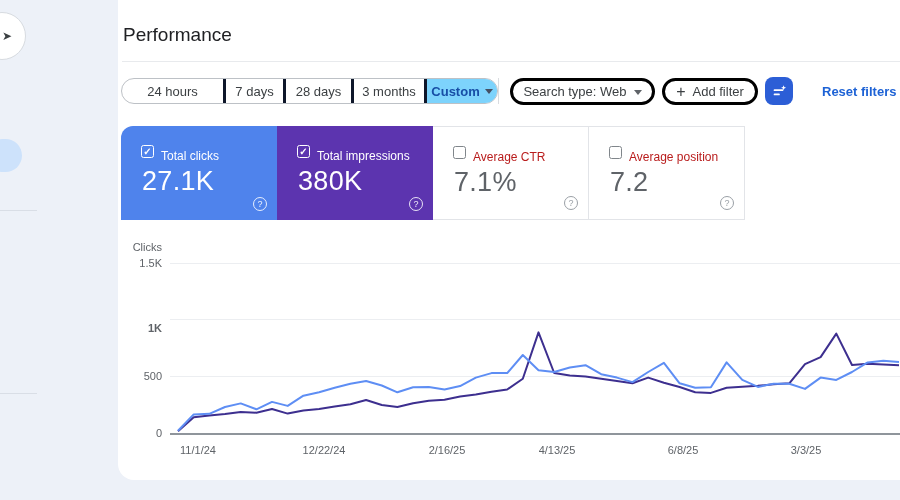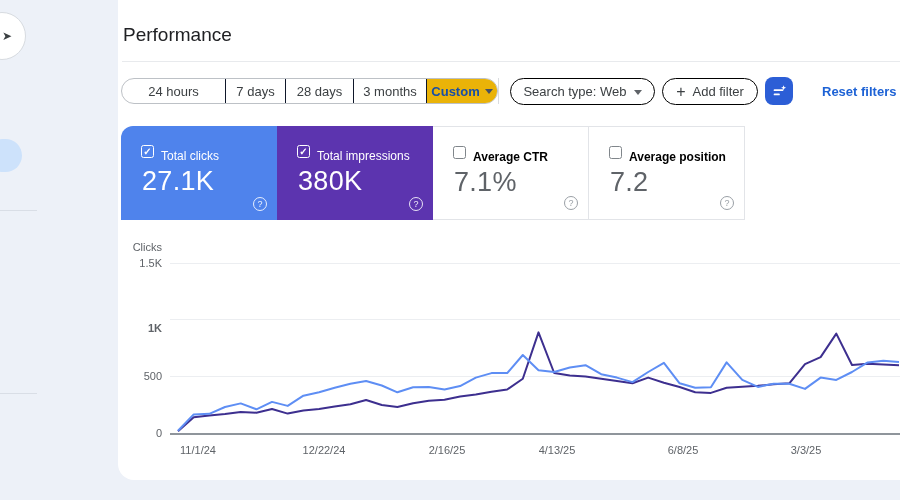--- a/index.html
+++ b/index.html
@@ -19,30 +19,30 @@
   .main-card { position:absolute; left:118px; top:0; width:882px; height:480px;
     background:#fff; border-bottom-left-radius:16px; }
 
   .page-title { position:absolute; left:5px; top:24px; font-size:19px; font-weight:400; color:#202124; }
   .title-divider { position:absolute; left:4px; right:0; top:61px; height:1px; background:#e8eaed; }
 
   
   .range-group { position:absolute; left:3px; top:78px; height:26px; display:flex;
     border:1px solid #bdc1c6; border-radius:13px; overflow:hidden; background:#fff; }
   .range-seg { display:flex; align-items:center; justify-content:center; gap:5px;
-    font-size:13px; color:#3c4043; border-right:1px solid #0f172a; cursor:pointer; }
+    font-size:13px; color:#3c4043; border-right:3px solid #0f172a; cursor:pointer; }
   .range-seg:last-child { border-right:none; }
-  .range-seg.selected { background:#eab308; color:#174ea6; font-weight:700; }
+  .range-seg.selected { background:#7dd3fc; color:#174ea6; font-weight:700; }
   .caret { width:0; height:0; border-left:4px solid transparent; border-right:4px solid transparent;
     border-top:5px solid #455064; margin-top:1px; }
   .caret.gray { border-top-color:#5f6368; }
 
   .v-divider { position:absolute; left:380px; top:78px; height:26px; width:1px; background:#dadce0; }
 
-  .chip { position:absolute; top:78px; height:27px; border:1px solid #000000; border-radius:14px;
+  .chip { position:absolute; top:78px; height:27px; border:3px solid #000000; border-radius:14px;
     background:#fff; display:flex; align-items:center; justify-content:center; gap:7px;
     font-size:13px; color:#3c4043; cursor:pointer; }
   .chip-searchtype { left:392px; width:145px; }
   .chip-addfilter { left:544px; width:96px; }
   .plus-glyph { font-size:16px; color:#3c4043; line-height:1; }
 
   .filter-btn { position:absolute; left:647px; top:77px; width:28px; height:28px;
     background:#2c5ed6; border:none; border-radius:8px; cursor:pointer;
     display:flex; align-items:center; justify-content:center; }
   .reset-link { position:absolute; left:692px; top:84px; font-size:13px; font-weight:700;
@@ -52,21 +52,21 @@
   .cards-row { position:absolute; left:3px; top:126px; display:flex; height:94px; }
   .metric-card { position:relative; width:156px; height:94px; cursor:pointer; }
   .metric-card.white { background:#fff; border:1px solid #e2e4e8; border-left:none; }
   .metric-card.first { border-top-left-radius:12px; }
   .checkbox { position:absolute; left:20px; top:19px; width:13px; height:13px;
     border:1.6px solid; border-radius:2.5px; font-size:10px; font-weight:700;
     display:flex; align-items:center; justify-content:center; line-height:1; }
   .metric-card.colored .checkbox { border-color:#fff; color:#fff; }
   .metric-card.white .checkbox { border-color:#80868b; color:#80868b; }
   .card-label { position:absolute; left:40px; top:23px; font-size:12px; }
-  .metric-card.white .card-label { color:#000000;font-weight:bold; }
+  .metric-card.white .card-label { color:#b91c1c; }
   .card-value { position:absolute; left:21px; top:40px; font-size:27px; font-weight:400; letter-spacing:.3px; }
   .metric-card.white .card-value { color:#5f6368; }
   .help-icon { position:absolute; right:10px; bottom:9px; width:14px; height:14px; border-radius:50%;
     border:1.2px solid; font-size:9px; display:flex; align-items:center; justify-content:center; }
   .metric-card.colored .help-icon { border-color:rgba(255,255,255,.85); color:rgba(255,255,255,.9); }
   .metric-card.white .help-icon { border-color:#9aa0a6; color:#9aa0a6; }
 
   
   .chart-ylabel-box { position:absolute; left:0; width:44px; text-align:right;
     font-size:11px; color:#5f6368; line-height:12px; }

